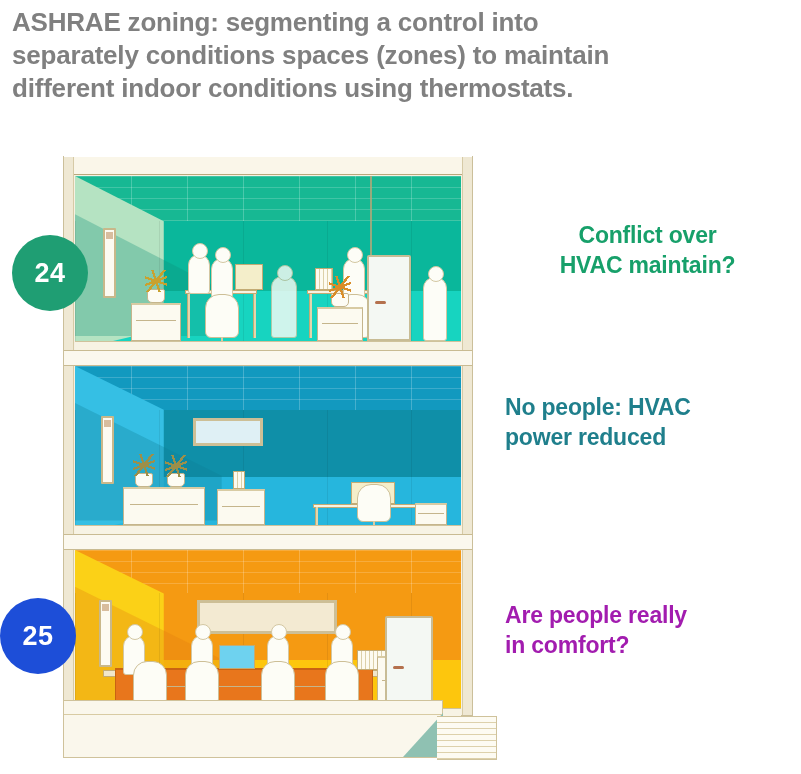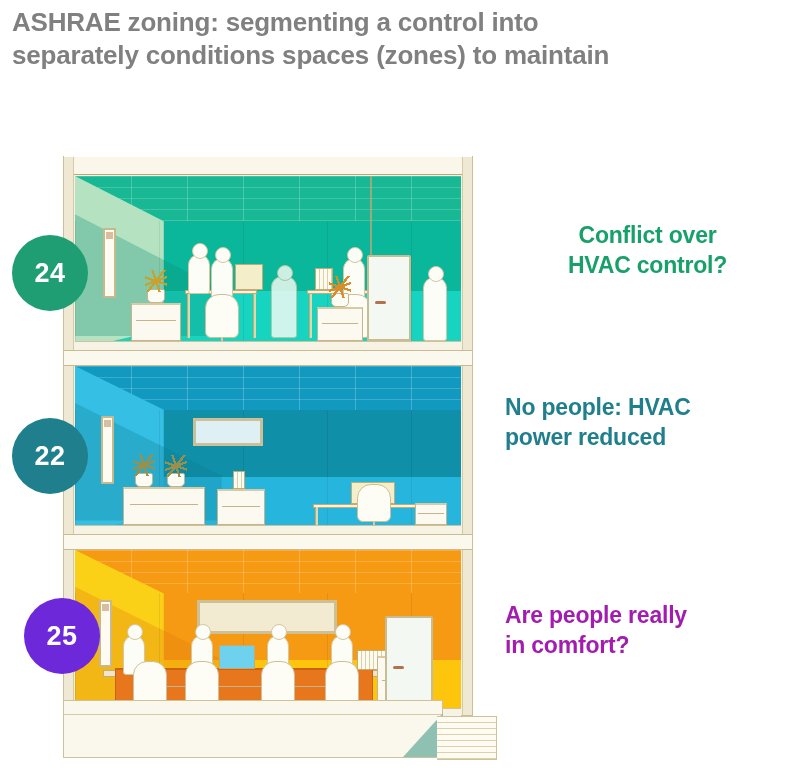--- a/index.html
+++ b/index.html
@@ -199,20 +199,21 @@
     letter-spacing:-0.2px;
   }
   .callout .cline { display:block; }
 </style>
 </head>
 <body>
 
 <div id="title-block">
   <span class="tline">ASHRAE zoning: segmenting a control into</span>
   <span class="tline">separately conditions spaces (zones) to maintain</span>
+  <span class="tline">different indoor conditions using thermostats.</span>
 </div>
 
 <div id="illustration">
 
   <div id="building">
     <div id="roof-cap"></div>
     <div id="roof"></div>
     <div class="bldg-edge-l"></div>
     <div class="bldg-edge-r"></div>
 
@@ -352,30 +353,27 @@
   </div>
 
   <div id="plinth">
     <div id="plinth-wedge"></div>
   </div>
   <div id="steps"></div>
 
   <div class="badge" style="left:12px; top:95px; background:#1f9e73;">
     <span>24</span>
   </div>
-  <div class="badge" style="left:12px; top:278px; background:#1f7f8c;">
-    <span>22</span>
-  </div>
-  <div class="badge" style="left:24px; top:458px; background:#6d28d9;">
+  <div class="badge" style="left:0; top:458px; background:#1d4ed8;">
     <span>25</span>
   </div>
 
   <div class="callout" style="top:80px; color:#17a06a;text-align:center;">
     <span class="cline">Conflict over</span>
-    <span class="cline">HVAC control?</span>
+    <span class="cline">HVAC maintain?</span>
   </div>
   <div class="callout" style="top:252px; color:#1f7f8c;">
     <span class="cline">No people: HVAC</span>
     <span class="cline">power reduced</span>
   </div>
   <div class="callout" style="top:460px; color:#a21caf;">
     <span class="cline">Are people really</span>
     <span class="cline">in comfort?</span>
   </div>
 

